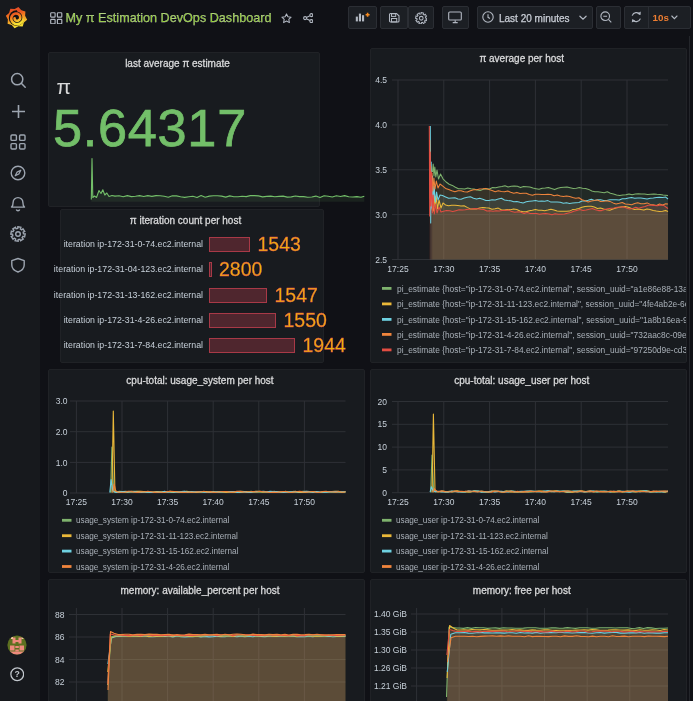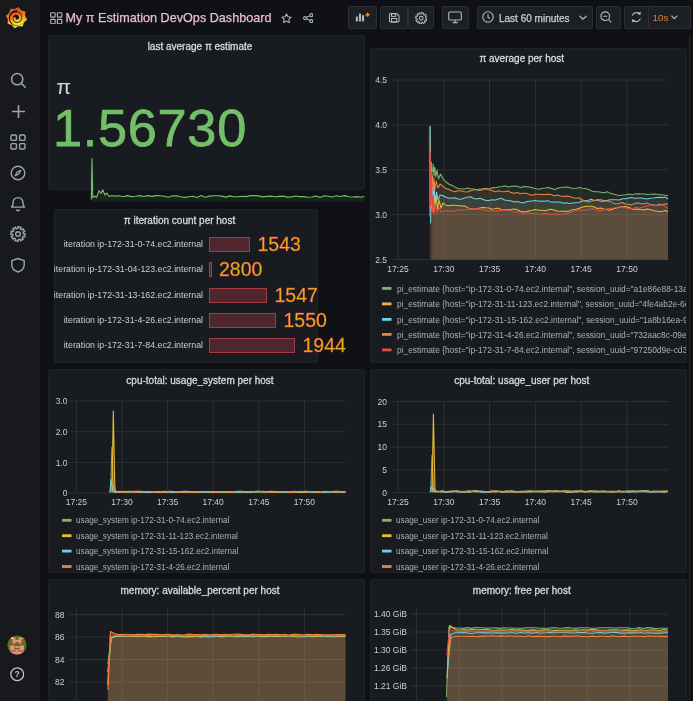--- a/index.html
+++ b/index.html
@@ -23,21 +23,21 @@
 <path d="M14.02 1.08 L16.99 4.47 L21.29 5.77 L20.99 10.26 L23.12 14.22 L19.73 17.19 L18.43 21.49 L13.94 21.19 L9.98 23.32 L7.01 19.93 L2.71 18.63 L3.01 14.14 L0.88 10.18 L4.27 7.21 L5.57 2.91 L10.06 3.21 Z" fill="url(#glog)"></path>
 <circle cx="12.1" cy="12.6" r="8.1" fill="#101116"></circle>
 <path d="M13.85 4.69 L15.42 5.35 L16.79 6.31 L17.90 7.52 L18.72 8.92 L19.22 10.44 L19.38 12.00 L19.20 13.54 L18.71 14.98 L17.93 16.26 L16.92 17.33 L15.72 18.14 L14.40 18.67 L13.03 18.90 L11.66 18.83 L10.36 18.48 L9.18 17.87 L8.19 17.04 L7.41 16.04 L6.87 14.91 L6.59 13.73 L6.58 12.53 L6.81 11.38 L7.28 10.34 L7.94 9.43 L8.76 8.71 L9.70 8.19 L10.70 7.89 L11.72 7.82 L12.71 7.96 L13.61 8.31 L14.41 8.82 L15.05 9.48 L15.53 10.24 L15.82 11.06 L15.92 11.90 L15.85 12.72 L15.60 13.47 L15.21 14.14 L14.70 14.68 L14.11 15.09 L13.46 15.35 L12.80 15.46 L12.15 15.43 L11.55 15.25 L11.03 14.97 L10.60 14.59 L10.28 14.14 L10.07 13.66 L9.99 13.17 L10.01 12.70" fill="none" stroke="url(#glog)" stroke-width="2.7" stroke-linecap="round"></path>
 </svg>
 <svg style="position:absolute;left:50px;top:11.5px" width="12.5" height="12.5" viewBox="0 0 12.5 12.5" fill="none" xmlns="http://www.w3.org/2000/svg">
     <rect x="0.7" y="0.7" width="4.4" height="4.4" rx="0.7" stroke="#b2b8c2" stroke-width="1.15"></rect>
     <rect x="7.4" y="0.7" width="4.4" height="4.4" rx="0.7" stroke="#b2b8c2" stroke-width="1.15"></rect>
     <rect x="0.7" y="7.4" width="4.4" height="4.4" rx="0.7" stroke="#b2b8c2" stroke-width="1.15"></rect>
     <rect x="7.4" y="7.4" width="4.4" height="4.4" rx="0.7" stroke="#b2b8c2" stroke-width="1.15"></rect>
   </svg>
-<div style="position:absolute;left:65.5px;top:11.8px;letter-spacing:0.02px;font-size:12.6px;line-height:12.6px;color:#f9a8d4;-webkit-text-stroke:0.25px #d8d9da">My π Estimation DevOps Dashboard</div>
+<div style="position:absolute;left:65.5px;top:11.8px;letter-spacing:0.02px;font-size:12.6px;line-height:12.6px;color:#84cc16;-webkit-text-stroke:0.25px #d8d9da">My π Estimation DevOps Dashboard</div>
 <svg style="position:absolute;left:280.5px;top:12.5px" width="11" height="11" viewBox="0 0 11 11" fill="none" xmlns="http://www.w3.org/2000/svg">
     <path d="M5.5 0.9 L6.9 3.8 L10.1 4.2 L7.8 6.4 L8.4 9.6 L5.5 8 L2.6 9.6 L3.2 6.4 L0.9 4.2 L4.1 3.8 Z" stroke="#b2b8c2" stroke-width="1.05" stroke-linejoin="round"></path>
   </svg>
 <svg style="position:absolute;left:302.5px;top:12.5px" width="10.5" height="10.5" viewBox="0 0 10.5 10.5" fill="none" xmlns="http://www.w3.org/2000/svg">
     <circle cx="8.3" cy="2.1" r="1.5" stroke="#b2b8c2" stroke-width="1.05"></circle>
     <circle cx="2.1" cy="5.1" r="1.5" stroke="#b2b8c2" stroke-width="1.05"></circle>
     <circle cx="8.3" cy="8.1" r="1.5" stroke="#b2b8c2" stroke-width="1.05"></circle>
     <path d="M3.4 4.4 L6.9 2.8 M3.4 5.8 L6.9 7.4" stroke="#b2b8c2" stroke-width="1.05"></path>
   </svg>
 <div class="navbtn" style="left:347.5px;width:29.5px"></div>
@@ -61,38 +61,38 @@
 <div class="navbtn" style="left:442px;width:26.5px"></div>
 <svg style="position:absolute;left:447.5px;top:11px" width="14" height="13" viewBox="0 0 14 13" fill="none" xmlns="http://www.w3.org/2000/svg">
     <rect x="0.7" y="1" width="12.6" height="8" rx="1.1" stroke="#b2b8c2" stroke-width="1.1"></rect>
     <path d="M4.7 11.6 h5 M7.2 9.2 v2.2" stroke="#b2b8c2" stroke-width="1.1"></path>
   </svg>
 <div class="navbtn" style="left:477px;width:116px"></div>
 <svg style="position:absolute;left:481.5px;top:11.3px" width="12.5" height="12.5" viewBox="0 0 12.5 12.5" fill="none" xmlns="http://www.w3.org/2000/svg">
     <circle cx="6" cy="6" r="5.2" stroke="#b2b8c2" stroke-width="1.1"></circle>
     <path d="M6 3.2 V6.3 L8 7.4" stroke="#b2b8c2" stroke-width="1.1"></path>
   </svg>
-<div style="position:absolute;left:499px;top:14.4px;font-size:10px;line-height:10px;color:#c9ced6;-webkit-text-stroke:0.25px #c9ced6">Last 60 minutes</div>
+<div style="position:absolute;left:499px;top:14.4px;font-size:10px;line-height:10px;color:#c9ced6;-webkit-text-stroke:0.25px #c9ced6">Last 20 minutes</div>
 <svg style="position:absolute;left:578.5px;top:15px" width="8" height="6" viewBox="0 0 8 6" fill="none" xmlns="http://www.w3.org/2000/svg">
     <path d="M0.9 1.2 L4 4.2 L7.1 1.2" stroke="#b2b8c2" stroke-width="1.2" stroke-linecap="round"></path>
   </svg>
 <div class="navbtn" style="left:595.5px;width:25.5px"></div>
 <svg style="position:absolute;left:600px;top:10.8px" width="12" height="12" viewBox="0 0 12 12" fill="none" xmlns="http://www.w3.org/2000/svg">
     <circle cx="5.2" cy="5.2" r="4.3" stroke="#b2b8c2" stroke-width="1.1"></circle>
     <path d="M3.3 5.2 h3.8 M8.4 8.4 L11.3 11.3" stroke="#b2b8c2" stroke-width="1.1"></path>
   </svg>
 <div class="navbtn" style="left:624px;width:67px"></div>
 <div style="position:absolute;left:648px;top:7px;width:1px;height:21px;background:#2b2e34"></div>
 <svg style="position:absolute;left:629.5px;top:10.5px" width="12" height="12" viewBox="0 0 12 12" fill="none" xmlns="http://www.w3.org/2000/svg">
     <path d="M2.2 4.6 A4.6 4.6 0 0 1 10.2 3.4" stroke="#b2b8c2" stroke-width="1.2" fill="none"></path>
     <path d="M10.8 0.6 l-0.4 3.4 -3.2 -1.2 Z" fill="#b2b8c2" stroke="none"></path>
     <path d="M10.4 7.6 A4.6 4.6 0 0 1 2.4 8.8" stroke="#b2b8c2" stroke-width="1.2" fill="none"></path>
     <path d="M1.8 11.6 l0.4 -3.4 3.2 1.2 Z" fill="#b2b8c2" stroke="none"></path>
   </svg>
-<div style="position:absolute;left:652.5px;top:12.8px;font-size:9.8px;line-height:9.8px;font-weight:400;color:#ED7D31">10s</div>
+<div style="position:absolute;left:652.5px;top:12.8px;font-size:9.8px;line-height:9.8px;font-weight:700;color:#ED7D31">10s</div>
 <svg style="position:absolute;left:670.5px;top:15px" width="7" height="5.5" viewBox="0 0 7 5.5" fill="none" xmlns="http://www.w3.org/2000/svg">
     <path d="M0.8 1 L3.4 3.6 L6 1" stroke="#b2b8c2" stroke-width="1.1" stroke-linecap="round"></path>
   </svg>
 <svg style="position:absolute;left:10px;top:72px" width="17" height="17" viewBox="0 0 17 17" fill="none" xmlns="http://www.w3.org/2000/svg">
     <circle cx="7.2" cy="7.2" r="5.6" stroke="#9DA5B0" stroke-width="1.5"></circle>
     <path d="M11.3 11.3 L15.2 15.2" stroke="#9DA5B0" stroke-width="1.5" stroke-linecap="round"></path>
   </svg>
 <svg style="position:absolute;left:10.5px;top:104px" width="15" height="15" viewBox="0 0 15 15" fill="none" xmlns="http://www.w3.org/2000/svg">
     <path d="M7.5 1 V14 M1 7.5 H14" stroke="#9DA5B0" stroke-width="1.6"></path>
   </svg>
@@ -134,43 +134,43 @@
       <rect x="8.3" y="14.5" width="3.5" height="2" fill="#ee8a7d"></rect>
 <rect x="2.5" y="16.5" width="15" height="3.5" fill="#ee8a7d"></rect>
 <rect x="4" y="2" width="2" height="2" fill="#f0c5a0"></rect>
       <rect x="14.5" y="2.5" width="2" height="1.5" fill="#f0c5a0"></rect>
 </g>
   </svg>
 <svg style="position:absolute;left:9.5px;top:667px" width="14.5" height="14.5" viewBox="0 0 15 15" fill="none">
     <circle cx="7.5" cy="7.5" r="6.6" stroke="#c2c7cd" stroke-width="1.3"></circle>
     <text x="7.5" y="10.6" text-anchor="middle" font-size="9" font-weight="bold" fill="#c2c7cd" font-family="Liberation Sans" stroke="none">?</text>
   </svg>
-<div class="panel" style="left:48px;top:35px;width:317px;height:155px">
+<div class="panel" style="left:48px;top:52px;width:272px;height:155px">
     <div class="ptitle">last average π estimate</div>
   </div>
 <div class="panel" style="left:370px;top:47.5px;width:316.5px;height:315px">
     <div class="ptitle">π average per host</div>
   </div>
-<div class="panel" style="left:54px;top:209px;width:264px;height:153.5px">
+<div class="panel" style="left:60px;top:209px;width:264px;height:153.5px">
     <div class="ptitle">π iteration count per host</div>
   </div>
 <div class="panel" style="left:48px;top:369px;width:317px;height:203.5px">
     <div class="ptitle">cpu-total: usage_system per host</div>
   </div>
 <div class="panel" style="left:370px;top:369px;width:316.5px;height:203.5px">
     <div class="ptitle">cpu-total: usage_user per host</div>
   </div>
 <div class="panel" style="left:48px;top:579px;width:317px;height:204px">
     <div class="ptitle">memory: available_percent per host</div>
   </div>
 <div class="panel" style="left:370px;top:579px;width:316.5px;height:204px">
     <div class="ptitle">memory: free per host</div>
   </div>
 <div style="position:absolute;left:56.5px;top:75.7px;font-size:21px;line-height:21px;color:#d8d9da">π</div>
-<div style="position:absolute;left:53px;top:102.1px;font-size:52.3px;line-height:52.3px;color:#73BF69;-webkit-text-stroke:0.75px #73BF69;letter-spacing:0.7px">1.56730</div>
+<div style="position:absolute;left:53px;top:102.1px;font-size:52.3px;line-height:52.3px;color:#73BF69;-webkit-text-stroke:0.75px #73BF69;letter-spacing:0.7px">5.64317</div>
 <svg style="position:absolute;left:0;top:0" width="693" height="701" viewBox="0 0 693 701" xmlns="http://www.w3.org/2000/svg" font-family="Liberation Sans,sans-serif">
     <defs>
       <clipPath id="clipF">
         <rect x="48.5" y="580" width="316" height="121"></rect>
       </clipPath>
       <clipPath id="clipG">
         <rect x="370.5" y="580" width="315.5" height="121"></rect>
       </clipPath>
       <clipPath id="clipB">
         <rect x="370.5" y="48" width="315.5" height="314"></rect>

